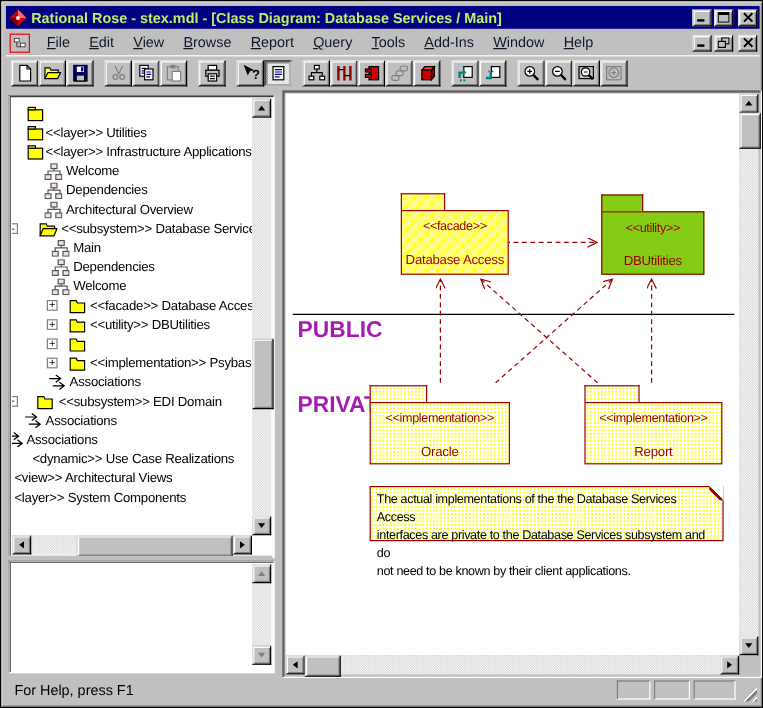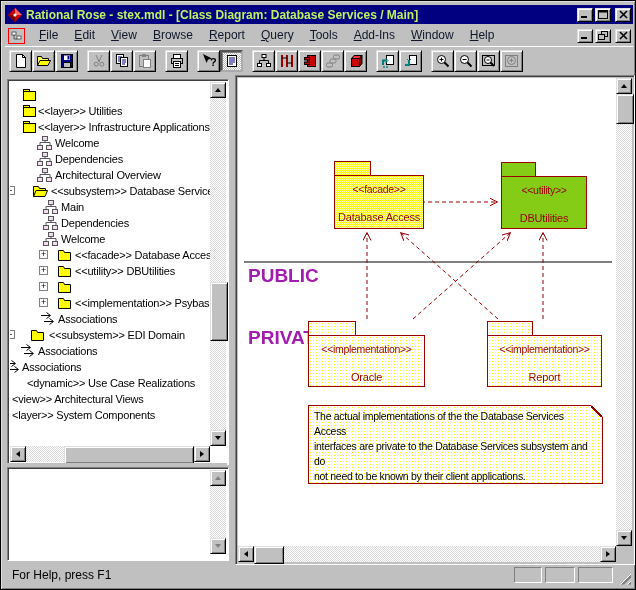--- a/index.html
+++ b/index.html
@@ -520,21 +520,21 @@
           <div class="pkg-st">&lt;&lt;implementation&gt;&gt;</div>
           <div class="pkg-nm">Oracle</div>
         </div>
 
         <div class="pkg fill-impl" style="left:249px;top:257px;width:115px;height:52px;">
           <div class="pkg-tab" style="width:46px;"></div>
           <div class="pkg-st">&lt;&lt;implementation&gt;&gt;</div>
           <div class="pkg-nm">Report</div>
         </div>
 
-        <div class="note fill-impl" style="left:70px;top:327px;width:295px;height:79px;"><span>The actual implementations of the the Database Services Access
+        <div class="note fill-impl" style="left:70px;top:327px;width:295px;height:46px;"><span>The actual implementations of the the Database Services Access
 interfaces are private to the Database Services subsystem and do
 not need to be known by their client applications.</span></div>
       </div>
 
       <div class="sb-v track" style="right:2px;top:2px;height:468px;">
         <button class="sb-btn r3" style="left:0;top:0;">
             <span class="tri up"></span>
           </button>
         <div class="sb-thumb r3" style="left:0;top:16px;width:16px;height:28px;"></div>
         <button class="sb-btn r3" style="left:0;bottom:0;">

